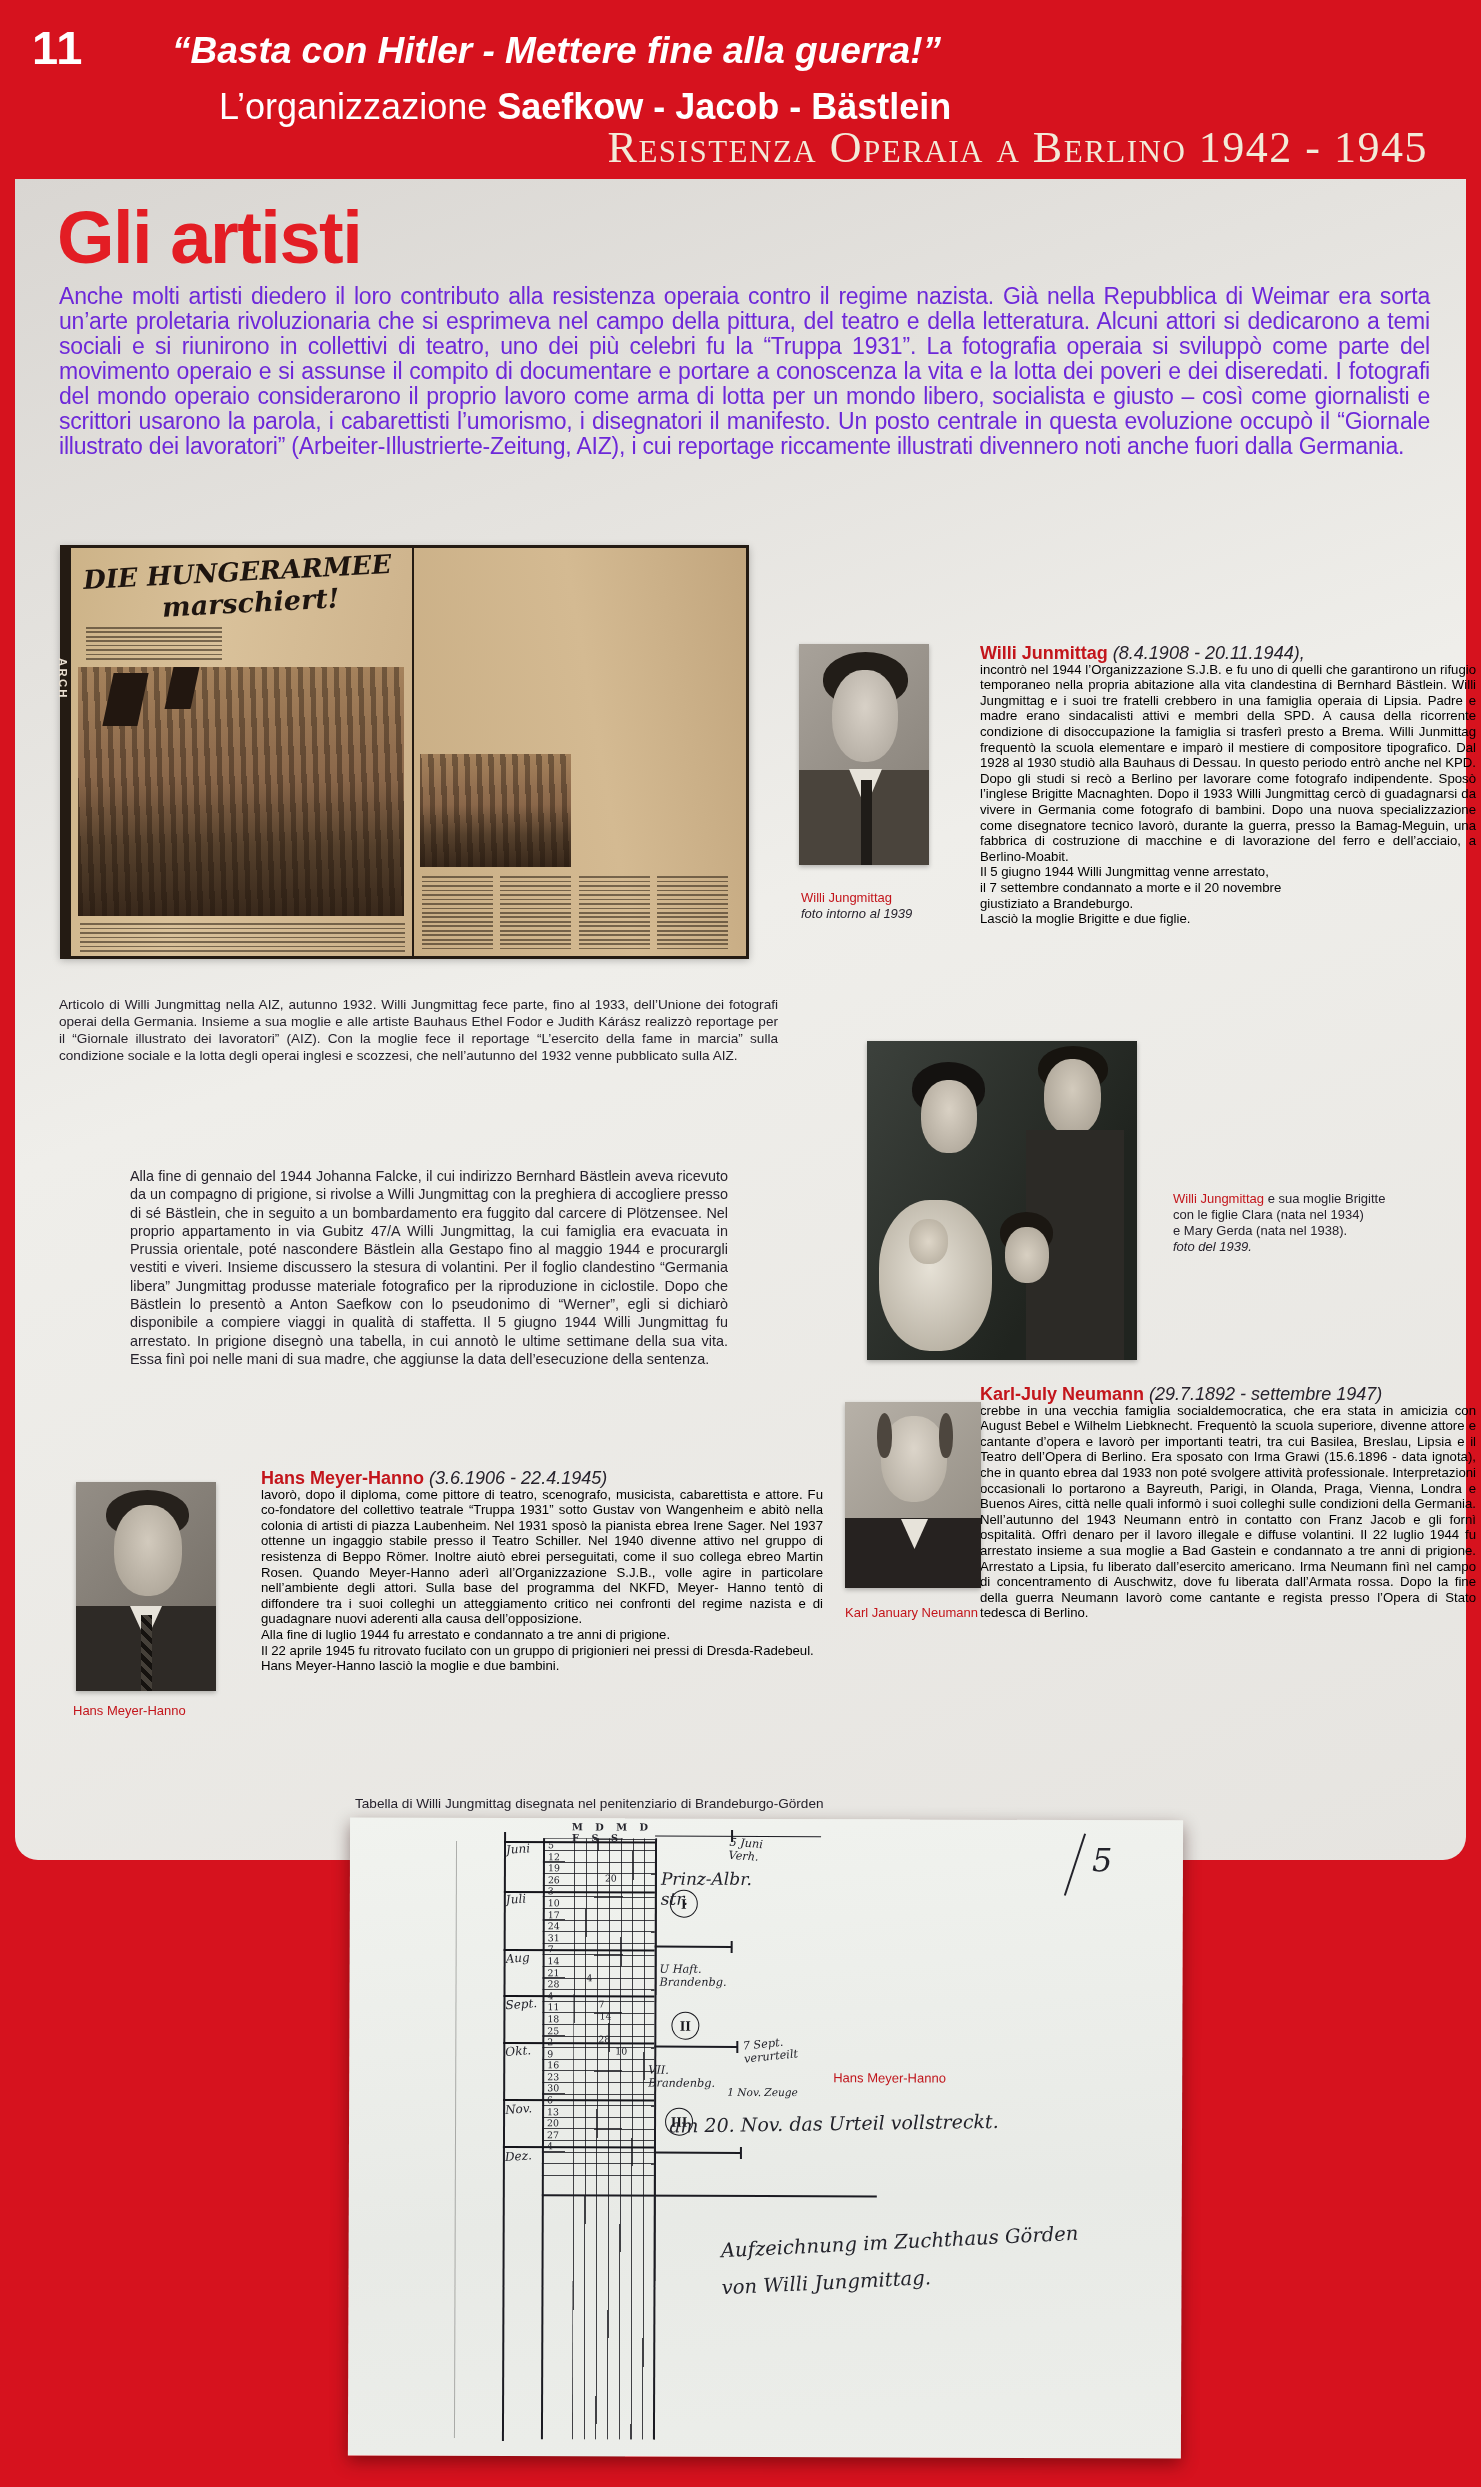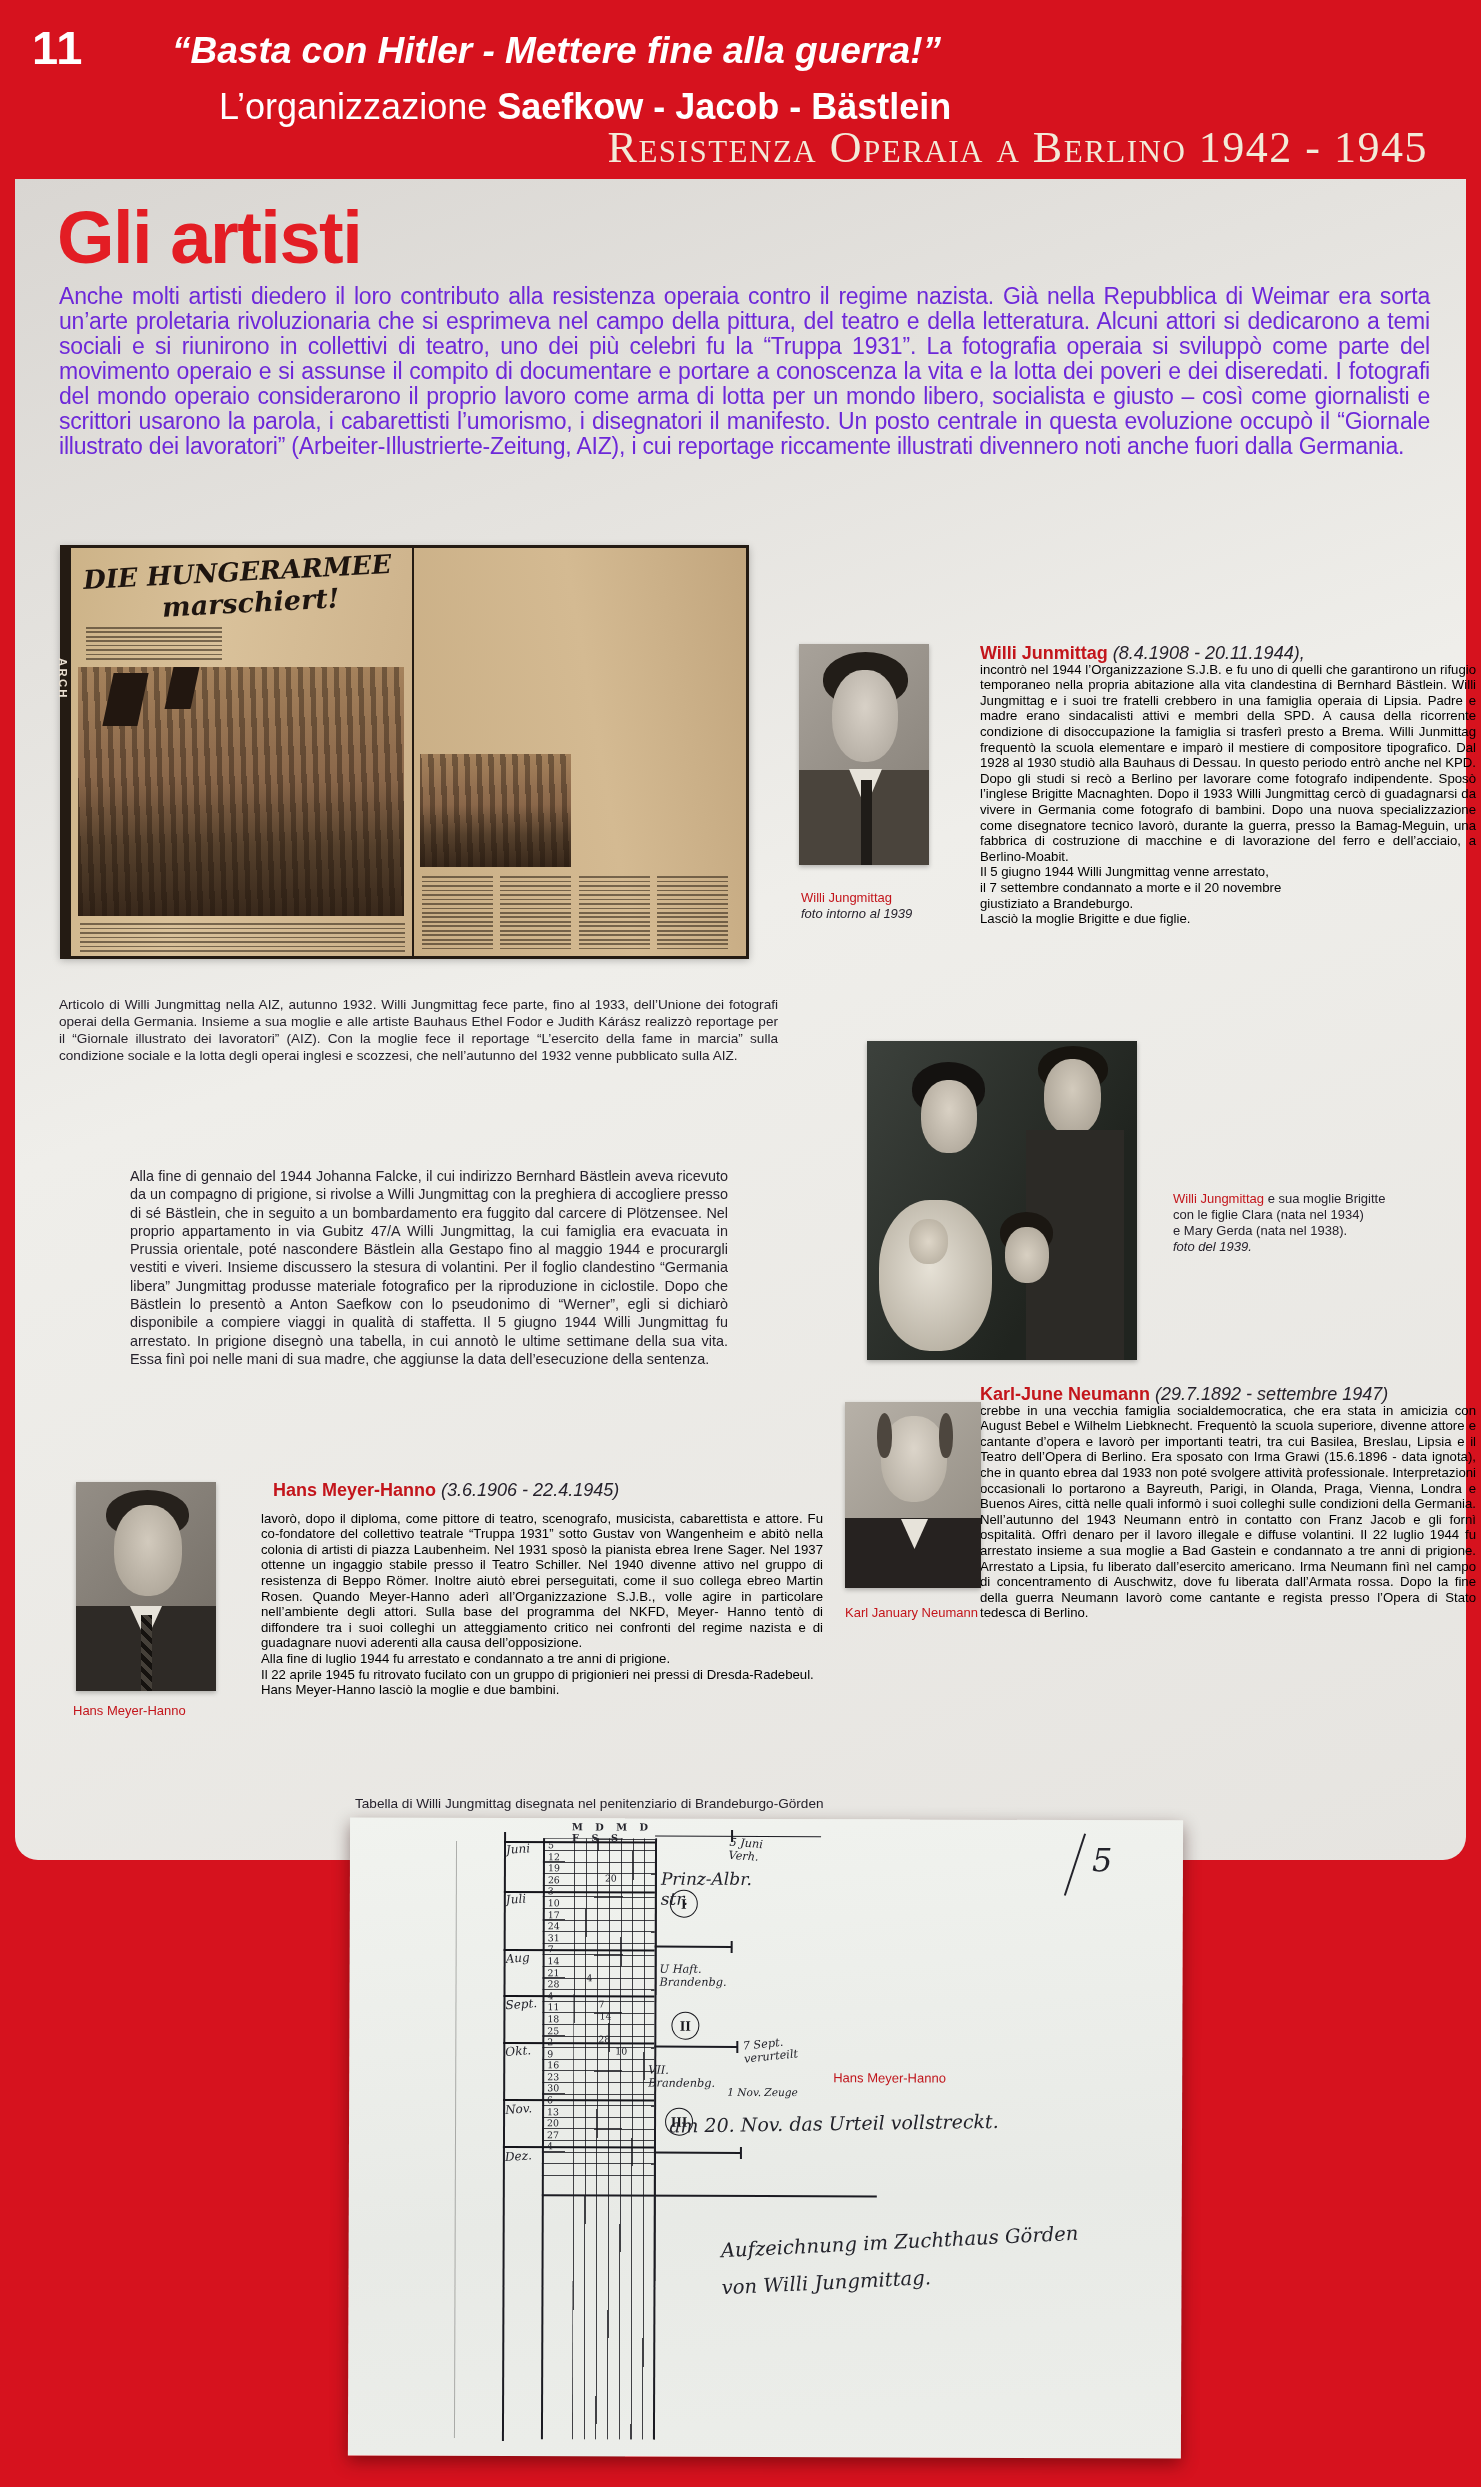--- a/index.html
+++ b/index.html
@@ -137,21 +137,21 @@
   <span class="redname" style="font-weight:normal;">Willi Jungmittag</span><span> e sua moglie Brigitte</span>
   <div class="pre">con le figlie Clara (nata nel 1934)
 e Mary Gerda (nata nel 1938).</div>
   <div style="font-style:italic;">foto del 1939.</div>
 </div>
 
 <div class="abs joh just" style="left:130px;top:1167px;width:598px;">Alla fine di gennaio del 1944 Johanna Falcke, il cui indirizzo Bernhard Bästlein aveva ricevuto da un compagno di prigione, si rivolse a Willi Jungmittag con la preghiera di accogliere presso di sé Bästlein, che in seguito a un bombardamento era fuggito dal carcere di Plötzensee. Nel proprio appartamento in via Gubitz 47/A Willi Jungmittag, la cui famiglia era evacuata in Prussia orientale, poté nascondere Bästlein alla Gestapo fino al maggio 1944 e procurargli vestiti e viveri. Insieme discussero la stesura di volantini. Per il foglio clandestino “Germania libera” Jungmittag produsse materiale fotografico per la riproduzione in ciclostile. Dopo che Bästlein lo presentò a Anton Saefkow con lo pseudonimo di “Werner”, egli si dichiarò disponibile a compiere viaggi in qualità di staffetta. Il 5 giugno 1944 Willi Jungmittag fu arrestato. In prigione disegnò una tabella, in cui annotò le ultime settimane della sua vita. Essa finì poi nelle mani di sua madre, che aggiunse la data dell’esecuzione della sentenza.</div>
 
 <div class="abs" style="left:980px;top:1386px;width:496px;">
   <p class="bio-head" style="margin:0;">
-    <span class="redname">Karl-June Neumann </span><span class="dates">(29.7.1892 - settembre 1947)</span>
+    <span class="redname">Karl-July Neumann </span><span class="dates">(29.7.1892 - settembre 1947)</span>
   </p>
   <p class="bio just" style="margin:0;">crebbe in una vecchia famiglia socialdemocratica, che era stata in amicizia con August Bebel e Wilhelm Liebknecht. Frequentò la scuola superiore, divenne attore e cantante d’opera e lavorò per importanti teatri, tra cui Basilea, Breslau, Lipsia e il Teatro dell’Opera di Berlino. Era sposato con Irma Grawi (15.6.1896 - data ignota), che in quanto ebrea dal 1933 non poté svolgere attività professionale. Interpretazioni occasionali lo portarono a Bayreuth, Parigi, in Olanda, Praga, Vienna, Londra e Buenos Aires, città nelle quali informò i suoi colleghi sulle condizioni della Germania. Nell’autunno del 1943 Neumann entrò in contatto con Franz Jacob e gli fornì ospitalità. Offrì denaro per il lavoro illegale e diffuse volantini. Il 22 luglio 1944 fu arrestato insieme a sua moglie a Bad Gastein e condannato a tre anni di prigione. Arrestato a Lipsia, fu liberato dall’esercito americano. Irma Neumann finì nel campo di concentramento di Auschwitz, dove fu liberata dall’Armata rossa. Dopo la fine della guerra Neumann lavorò come cantante e regista presso l’Opera di Stato tedesca di Berlino.</p>
 </div>
 
 <div class="abs portrait" style="left:845px;top:1402px;width:136px;height:186px;background:linear-gradient(135deg,#b7b1a8,#8f897f);">
   <div class="face" style="left:36px;top:13.6px;width:66px;height:86px;background:radial-gradient(ellipse at 50% 38%,#dcd5ca,#aea79b);"></div>
   <div class="hair" style="left:32px;top:10.6px;width:15px;height:45px;background:#4d463e;"></div>
   <div class="hair" style="left:94px;top:10.6px;width:13.6px;height:45px;background:#4d463e;"></div>
   <div class="suit" style="height:70px;background:#262220;"></div>
   <div class="shirt" style="left:56px;bottom:39px;width:27px;height:30px;clip-path:polygon(0 0,100% 0,50% 100%);"></div>
@@ -161,21 +161,21 @@
 <div class="abs portrait" style="left:76px;top:1482px;width:140px;height:209px;background:linear-gradient(135deg,#948e86,#6f6961);">
   <div class="hair" style="left:30px;top:7.6px;width:83px;height:48px;background:#26211c;"></div>
   <div class="face" style="left:38px;top:23px;width:68px;height:91px;background:radial-gradient(ellipse at 50% 40%,#d2cabd,#a59d90);"></div>
   <div class="suit" style="height:85px;background:#2e2a26;"></div>
   <div class="shirt" style="left:54px;bottom:50px;width:32px;height:35px;clip-path:polygon(0 0,100% 0,50% 100%);"></div>
   <div class="tie" style="left:65px;bottom:0;width:10.6px;height:76px;background:repeating-linear-gradient(45deg,#454039 0 4.5px,#15120f 4.5px 9px);"></div>
 </div>
 <div class="abs smallcap redname" style="left:73px;top:1703px;font-weight:normal;">Hans Meyer-Hanno</div>
 
 <div class="abs" style="left:261px;top:1470px;width:562px;">
-  <p class="bio-head" style="margin:12px;">
+  <p class="bio-head" style="margin:0;">
     <span class="redname">Hans Meyer-Hanno </span><span class="dates">(3.6.1906 - 22.4.1945)</span>
   </p>
   <p class="bio just" style="margin:0;">lavorò, dopo il diploma, come pittore di teatro, scenografo, musicista, cabarettista e attore. Fu co-fondatore del collettivo teatrale “Truppa 1931” sotto Gustav von Wangenheim e abitò nella colonia di artisti di piazza Laubenheim. Nel 1931 sposò la pianista ebrea Irene Sager. Nel 1937 ottenne un ingaggio stabile presso il Teatro Schiller. Nel 1940 divenne attivo nel gruppo di resistenza di Beppo Römer. Inoltre aiutò ebrei perseguitati, come il suo collega ebreo Martin Rosen. Quando Meyer-Hanno aderì all’Organizzazione S.J.B., volle agire in particolare nell’ambiente degli attori. Sulla base del programma del NKFD, Meyer- Hanno tentò di diffondere tra i suoi colleghi un atteggiamento critico nei confronti del regime nazista e di guadagnare nuovi aderenti alla causa dell’opposizione.</p>
   <p class="bio pre" style="margin:0;">Alla fine di luglio 1944 fu arrestato e condannato a tre anni di prigione.
 Il 22 aprile 1945 fu ritrovato fucilato con un gruppo di prigionieri nei pressi di Dresda-Radebeul.
 Hans Meyer-Hanno lasciò la moglie e due bambini.</p>
 </div>
 
 <div class="abs cap" style="left:355px;top:1795px;width:831px;">Tabella di Willi Jungmittag disegnata nel penitenziario di Brandeburgo-Görden</div>
 

